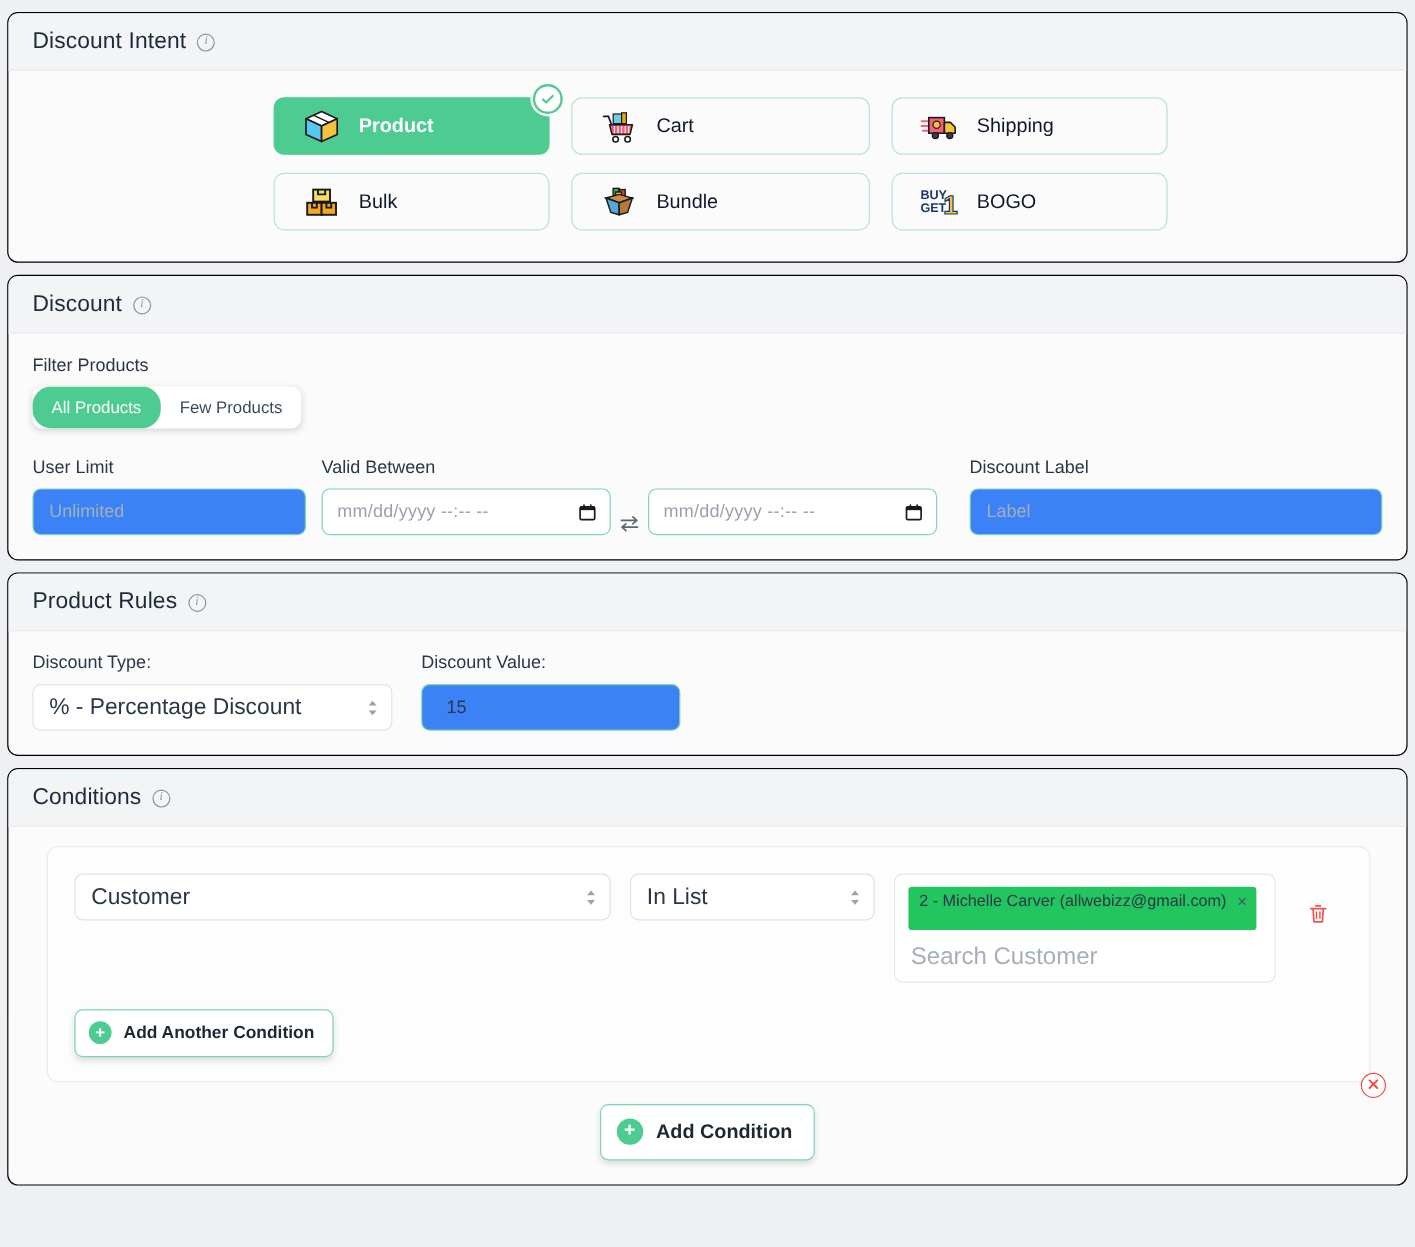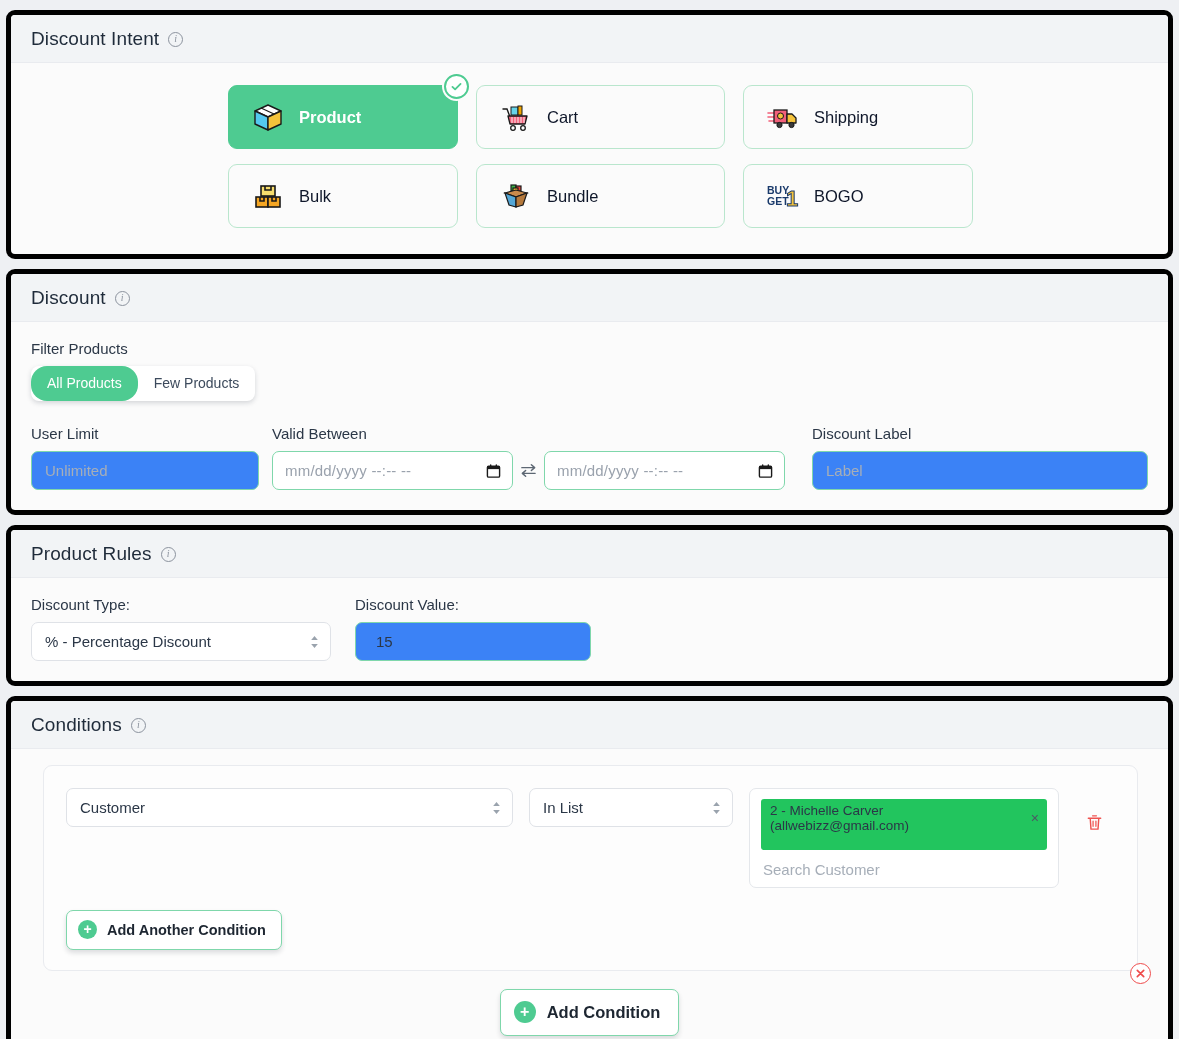--- a/index.html
+++ b/index.html
@@ -11,21 +11,21 @@
     -webkit-font-smoothing: antialiased;
   }
   .page {
     width: 1179px; height: 1039px;
     background: #eef0f3;
     padding: 10px 6px 0 6px;
     overflow: hidden;
   }
   .panel {
     background: #fbfbfb;
-    border: 5px solid #000000;
+    border: 1px solid #000000;
     border-radius: 9px;
     margin-bottom: 10px;
     overflow: hidden;
   }
   .panel-header {
     background: #f2f4f6;
     border-bottom: 1px solid #e9ebef;
     padding: 13px 20px 12px 20px;
     display: flex;
     align-items: center;
@@ -56,21 +56,21 @@
   .intent-body { padding: 22px 0 26px 0; }
   .intent-grid {
     display: grid;
     grid-template-columns: 230px 249px 230px;
     gap: 15px 18px;
     justify-content: center;
     padding-left: 22px;
   }
   .intent-card {
     position: relative;
-    height: 64px;
+    height: 48px;
     border: 1px solid #b9e6cd;
     border-radius: 9px;
     background: #fbfbfb;
     display: flex;
     align-items: center;
     gap: 14px;
     padding-left: 22px;
     cursor: pointer;
   }
   .intent-card.selected {
@@ -146,21 +146,21 @@
     display: flex;
     align-items: flex-end;
     gap: 13px;
   }
   .col-user-limit { width: 228px; }
   .col-valid { width: 527px; }
   .col-label { flex: 1; }
 
   .date-wrap {
     display: flex;
-    align-items: center;
+    align-items: flex-end;
     gap: 6px;
   }
   .date-box {
     position: relative;
     width: 241px;
     height: 39px;
     border: 1px solid #7fd7ab;
     border-radius: 7px;
     background: #ffffff;
     display: flex;
@@ -181,31 +181,31 @@
   .rules-row { display: flex; gap: 24px; align-items: flex-end; }
   .sel {
     position: relative;
     height: 39px;
     border: 1px solid #dfe2e7;
     border-radius: 7px;
     background: #ffffff;
     display: flex;
     align-items: center;
     padding: 0 30px 0 13px;
-    font-size: 15px;
+    font-size: 19px;
     color: #2b3747;
     cursor: pointer;
   }
   .sel .caret {
     position: absolute; right: 10px; top: 50%;
     transform: translateY(-50%);
     width: 11px; height: 16px; color: #9aa3ad;
   }
   .w-type { width: 300px; }
-  .w-value { width: 236px; padding-left: 20px; }
+  .w-value { width: 216px; padding-left: 20px; }
 
   
   .cond-outer {
     position: relative;
     border: 1px solid #e9ebef;
     border-radius: 9px;
     background: #fdfdfd;
     padding: 22px 24px 20px 22px;
     margin: 16px 30px 0 32px;
   }
@@ -226,21 +226,21 @@
     gap: 9px;
     background: #22c55e;
     border-radius: 3px;
     padding: 4px 8px 17px 9px;
     font-size: 13.5px;
     color: #2b3747;
   }
   .token .tk-x { color: #4c5765; font-size: 14px; cursor: pointer; line-height: 1; }
   .token-search {
     margin-top: 11px;
-    font-size: 15px;
+    font-size: 20px;
     color: #a6aeb8;
     padding-left: 2px;
   }
   .trash-btn {
     width: 38px; height: 38px;
     display: flex; align-items: center; justify-content: center;
     margin-top: 17px; cursor: pointer;
   }
   .trash-btn svg { width: 19px; height: 19px; color: #ef5350; }
 

